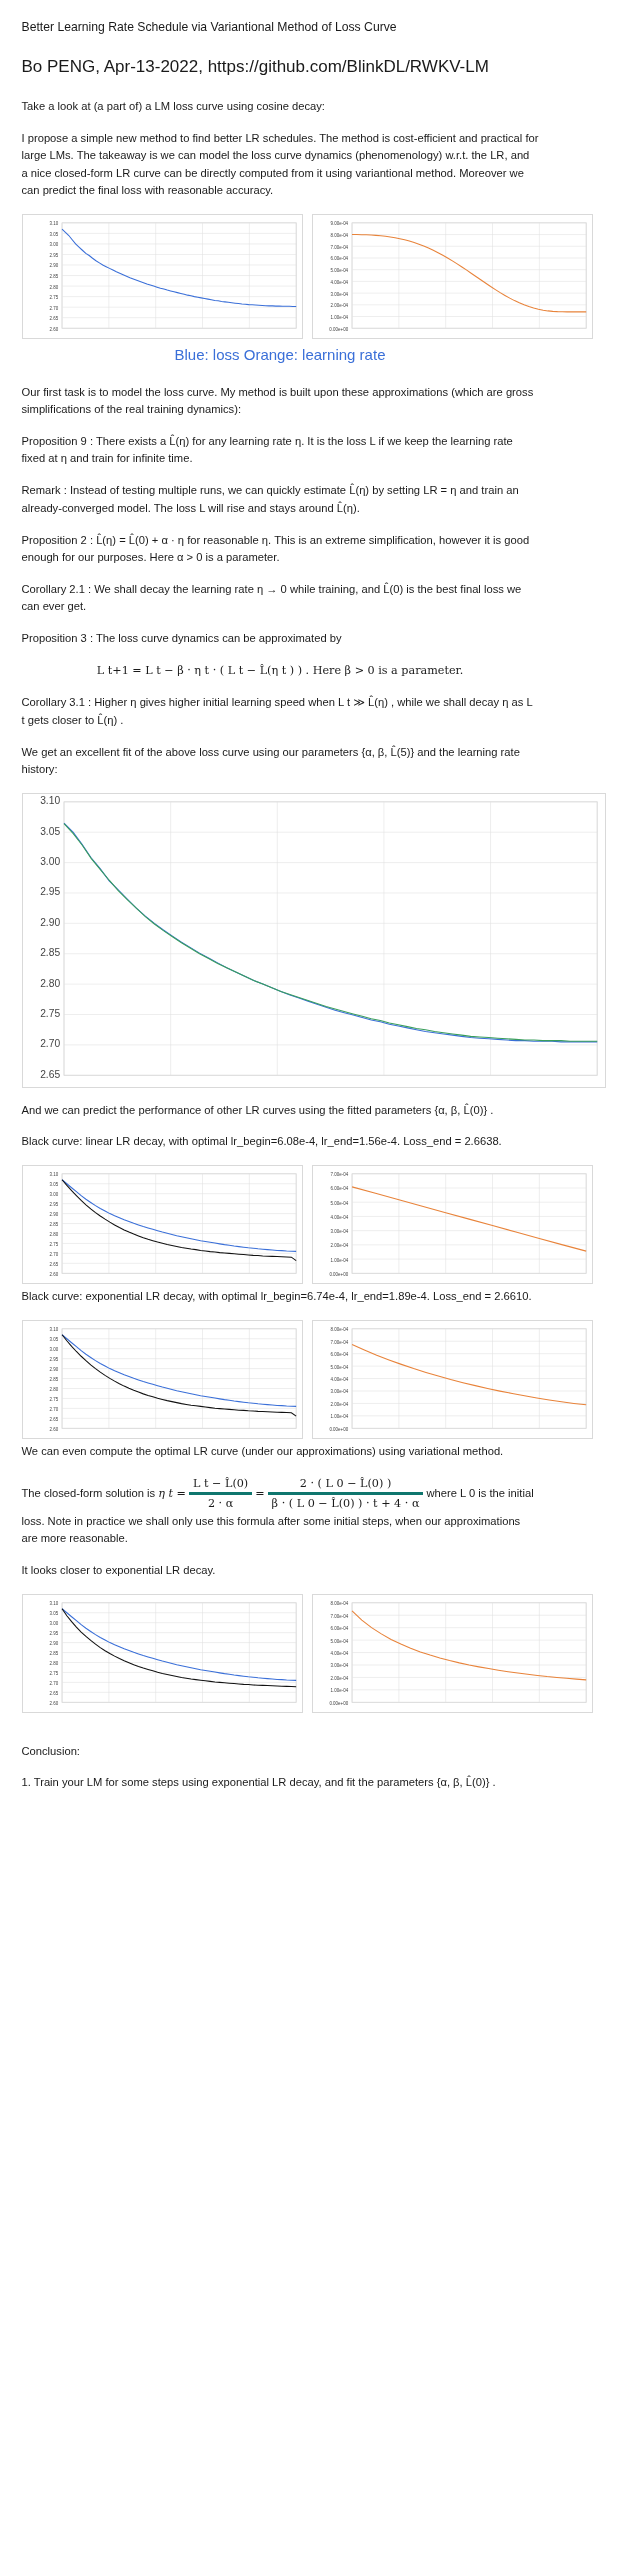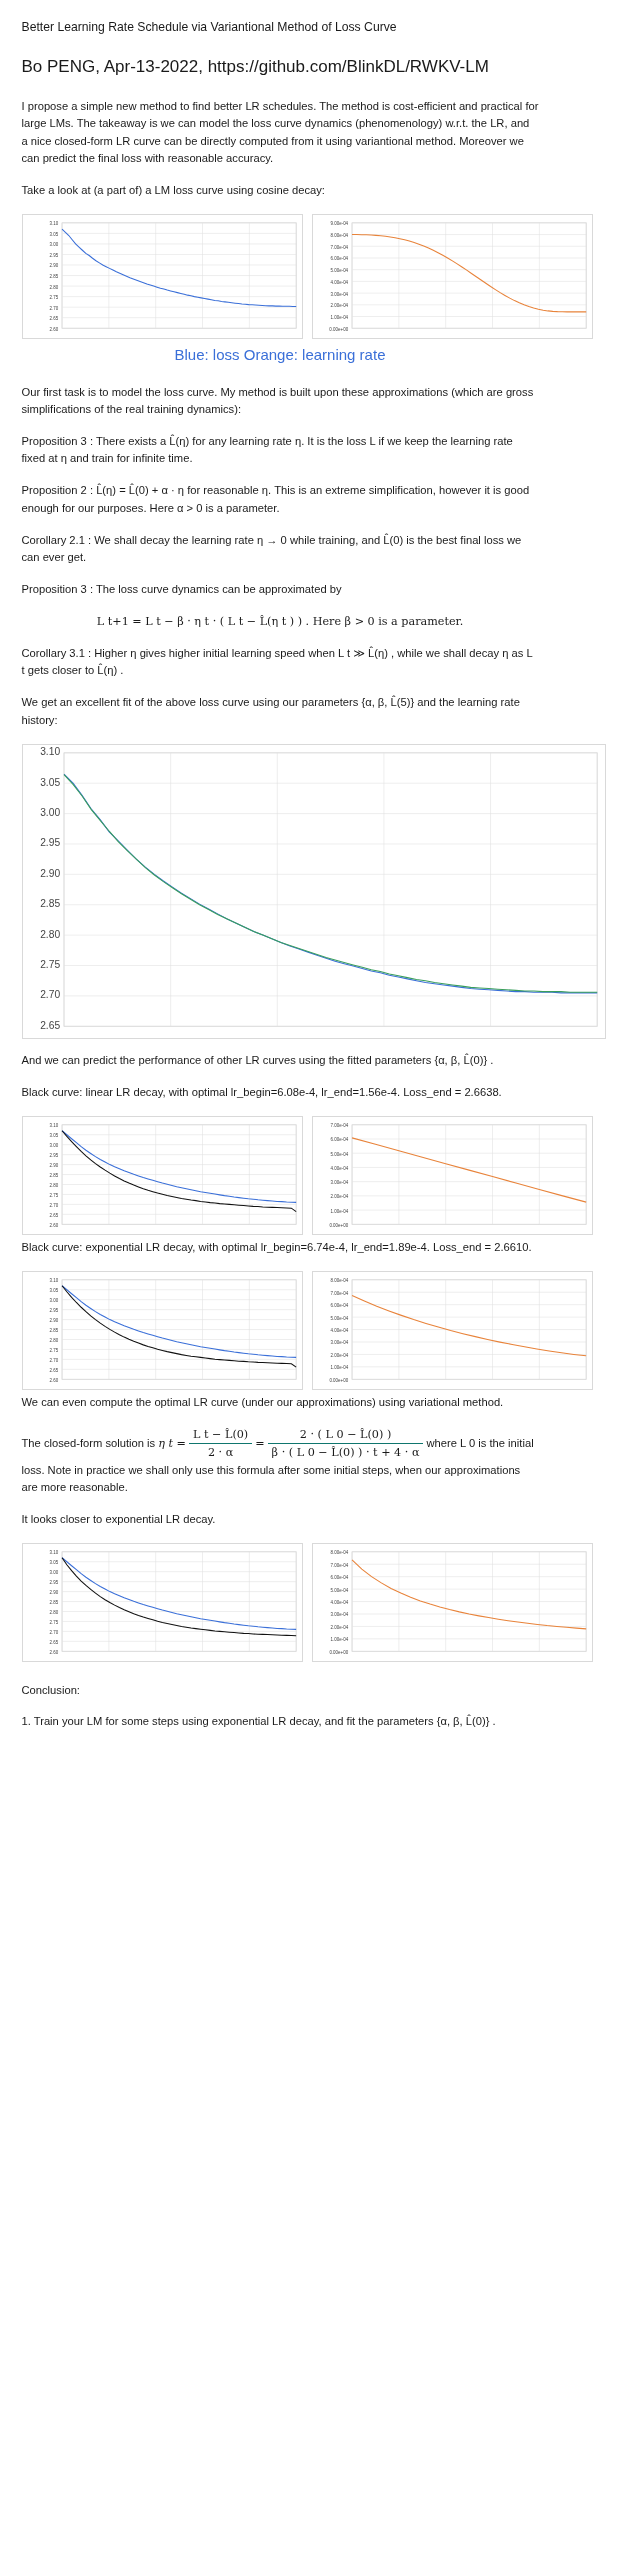--- a/index.html
+++ b/index.html
@@ -28,33 +28,33 @@
     position:relative;
   }
   .chartbox svg { display:block; }
   .bigchart { border:1px solid #d9d9d9; background:#fff; margin:5.9px 0 13.7px 0; }
 
   .conclusion-list { margin:0; padding:0 0 0 0; }
   .conclusion-list div { margin-bottom:2px; }
 
   .formula-block { margin:0 0 14.6px 0; }
   .frac { display:inline-block; vertical-align:middle; text-align:center; font-family:"DejaVu Serif", serif; }
-  .frac .num { display:block; border-bottom:1px solid #0f766e; padding:0 3.9px; }
+  .frac .num { display:block; border-bottom:3px solid #0f766e; padding:0 3.9px; }
   .frac .den { display:block; padding:0 3.9px; }
 </style>
 </head>
 <body>
 
 <div class="page">
 
   <div class="title">Better Learning Rate Schedule via Variantional Method of Loss Curve</div>
   <div class="byline">Bo PENG, Apr-13-2022, https://github.com/BlinkDL/RWKV-LM</div>
 
+  <p class="para">Take a look at (a part of) a LM loss curve using cosine decay:</p>
   <p class="para">I propose a simple new method to find better LR schedules. The method is cost-efficient and practical for large LMs. The takeaway is we can model the loss curve dynamics (phenomenology) w.r.t. the LR, and a nice closed-form LR curve can be directly computed from it using variantional method. Moreover we can predict the final loss with reasonable accuracy.</p>
-  <p class="para">Take a look at (a part of) a LM loss curve using cosine decay:</p>
 
   <div class="chartrow">
     <div class="chartbox" id="c-fig1-loss" style="width: 281px; height: 125px;">
         <svg width="281" height="125" viewBox="0 0 288 128" style="font-size:11.5px">
           <rect x="40" y="8" width="240" height="108" fill="#ffffff" stroke="#cccccc" stroke-width="0.7"></rect>
           <line x1="40" x2="280" y1="116" y2="116" stroke="#e2e2e2" stroke-width="0.6"></line>
           <text x="36" y="118.5" text-anchor="end" font-size="4.6" font-family="&quot;Liberation Sans&quot;, sans-serif" fill="#444">2.60</text>
           <line x1="40" x2="280" y1="105.2" y2="105.2" stroke="#e2e2e2" stroke-width="0.6"></line>
           <text x="36" y="107.7" text-anchor="end" font-size="4.6" font-family="&quot;Liberation Sans&quot;, sans-serif" fill="#444">2.65</text>
           <line x1="40" x2="280" y1="94.4" y2="94.4" stroke="#e2e2e2" stroke-width="0.6"></line>
@@ -113,21 +113,22 @@
           <line x1="184" x2="184" y1="8" y2="116" stroke="#e2e2e2" stroke-width="0.6"></line>
           <line x1="232" x2="232" y1="8" y2="116" stroke="#e2e2e2" stroke-width="0.6"></line>
           <line x1="280" x2="280" y1="8" y2="116" stroke="#e2e2e2" stroke-width="0.6"></line>
           <path d="M40.00 20.00 L44.90 20.00 L49.80 20.12 L54.69 20.24 L59.59 20.48 L64.49 20.84 L69.39 21.20 L74.29 21.80 L79.18 22.40 L84.08 23.24 L88.98 24.20 L93.88 25.40 L98.78 26.60 L103.67 28.16 L108.57 29.84 L113.47 31.76 L118.37 33.80 L123.27 36.08 L128.16 38.60 L133.06 41.24 L137.96 44.00 L142.86 47.00 L147.76 50.00 L152.65 53.24 L157.55 56.48 L162.45 59.84 L167.35 63.20 L172.24 66.56 L177.14 69.92 L182.04 73.28 L186.94 76.40 L191.84 79.52 L196.73 82.40 L201.63 85.16 L206.53 87.68 L211.43 89.96 L216.33 92.00 L221.22 93.80 L226.12 95.36 L231.02 96.56 L235.92 97.52 L240.82 98.24 L245.71 98.72 L250.61 98.96 L255.51 99.08 L260.41 99.20 L265.31 99.20 L270.20 99.20 L275.10 99.20 L280.00 99.20 " fill="none" stroke="#e8833a" stroke-width="1.1"></path>
         </svg>
       </div>
   </div>
   <div class="caption">Blue: loss Orange: learning rate</div>
 
   <p class="para">Our first task is to model the loss curve. My method is built upon these approximations (which are gross simplifications of the real training dynamics):</p>
-  <p class="para">Proposition 3 : There exists a L̂(η) for any learning rate η. It is the loss L if we keep the learning rate fixed at η and train for infinite time.</p>
+  <p class="para">Proposition 9 : There exists a L̂(η) for any learning rate η. It is the loss L if we keep the learning rate fixed at η and train for infinite time.</p>
+  <p class="para">Remark : Instead of testing multiple runs, we can quickly estimate L̂(η) by setting LR = η and train an already-converged model. The loss L will rise and stays around L̂(η).</p>
   <p class="para">Proposition 2 : L̂(η) = L̂(0) + α · η for reasonable η. This is an extreme simplification, however it is good enough for our purposes. Here α &gt; 0 is a parameter.</p>
   <p class="para">Corollary 2.1 : We shall decay the learning rate η → 0 while training, and L̂(0) is the best final loss we can ever get.</p>
   <p class="para">Proposition 3 : The loss curve dynamics can be approximated by</p>
   <p class="para" style="font-family:'DejaVu Serif',serif;text-align:center;">L t+1 = L t − β · η t · ( L t − L̂(η t ) ) . Here β &gt; 0 is a parameter.</p>
   <p class="para">Corollary 3.1 : Higher η gives higher initial learning speed when L t ≫ L̂(η) , while we shall decay η as L t gets closer to L̂(η) .</p>
   <p class="para">We get an excellent fit of the above loss curve using our parameters {α, β, L̂(5)} and the learning rate history:</p>
 
   <div class="bigchart" id="c-fig2-fit" style="width: 582px; height: 293px;"><svg width="582" height="293" viewBox="0 0 596 300" style="font-size:11.5px">
         <rect x="42" y="8" width="546" height="280" fill="#ffffff" stroke="#cccccc" stroke-width="0.7"></rect>
         <line x1="42" x2="588" y1="288" y2="288" stroke="#e2e2e2" stroke-width="0.6"></line>
@@ -379,20 +380,20 @@
           <line x1="88" x2="88" y1="8" y2="110" stroke="#e2e2e2" stroke-width="0.6"></line>
           <line x1="136" x2="136" y1="8" y2="110" stroke="#e2e2e2" stroke-width="0.6"></line>
           <line x1="184" x2="184" y1="8" y2="110" stroke="#e2e2e2" stroke-width="0.6"></line>
           <line x1="232" x2="232" y1="8" y2="110" stroke="#e2e2e2" stroke-width="0.6"></line>
           <line x1="280" x2="280" y1="8" y2="110" stroke="#e2e2e2" stroke-width="0.6"></line>
           <path d="M40.00 16.29 L50.00 25.85 L60.00 33.50 L70.00 39.88 L80.00 45.61 L90.00 50.33 L100.00 54.54 L110.00 58.36 L120.00 61.55 L130.00 64.48 L140.00 67.16 L150.00 69.58 L160.00 71.75 L170.00 73.66 L180.00 75.45 L190.00 77.11 L200.00 78.64 L210.00 80.04 L220.00 81.31 L230.00 82.46 L240.00 83.61 L250.00 84.50 L260.00 85.39 L270.00 86.28 L280.00 87.05 " fill="none" stroke="#e8833a" stroke-width="1.1"></path>
         </svg>
       </div>
   </div>
 
-  <div class="conclusion-list" style="margin-top:20px;">
+  <div class="conclusion-list" style="margin-top:30px;">
     <div>Conclusion:</div>
     <div style="height:9.8px"></div>
     <div>1. Train your LM for some steps using exponential LR decay, and fit the parameters {α, β, L̂(0)} .</div>
   </div>
 
 </div>
 
 
 </body></html>

